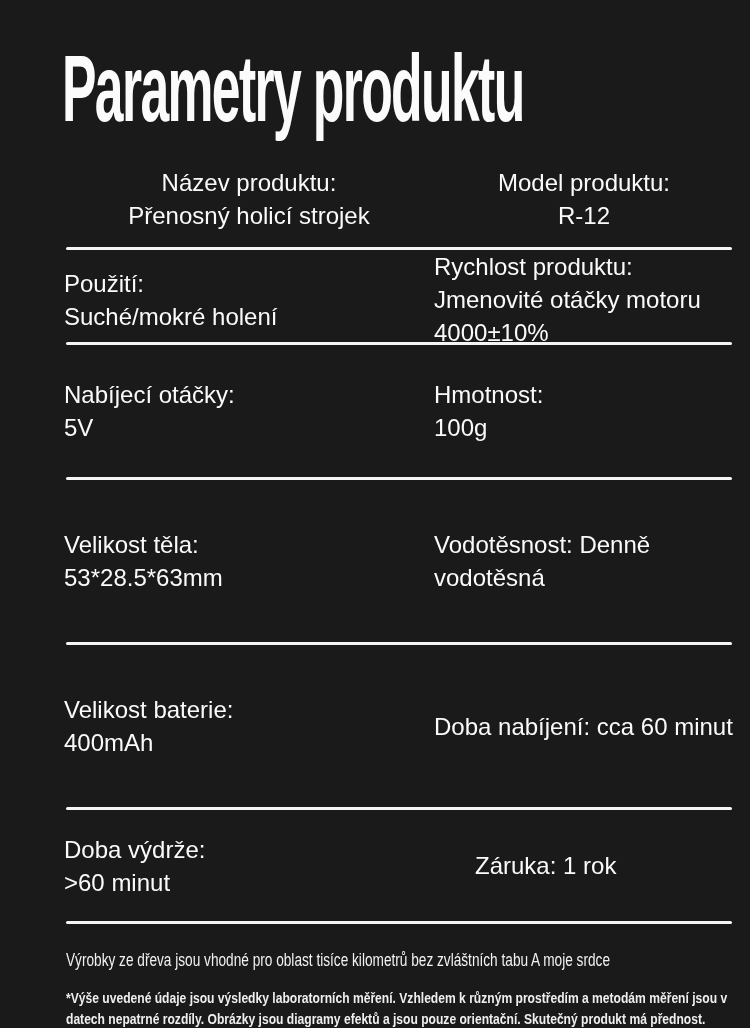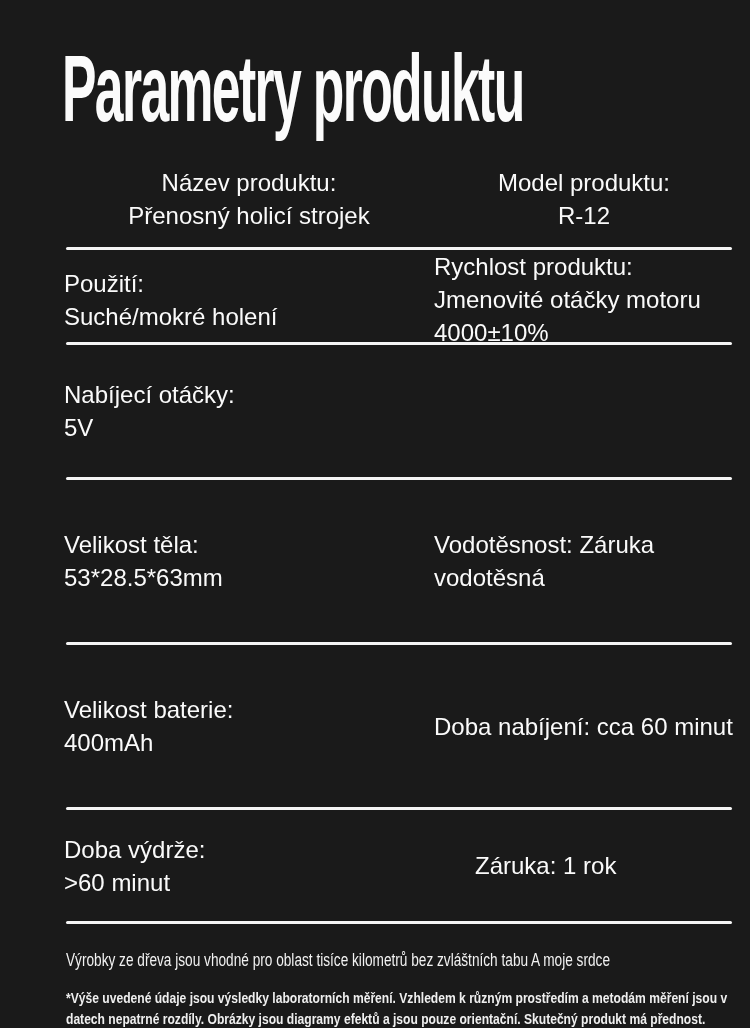--- a/index.html
+++ b/index.html
@@ -110,27 +110,29 @@
       <div class="spec-cell">Použití:
 Suché/mokré holení</div>
       <div class="spec-cell">Rychlost produktu:
 Jmenovité otáčky motoru 4000±10%</div>
     </div>
     <div class="divider"></div>
 
     <div class="spec-row h132">
       <div class="spec-cell">Nabíjecí otáčky:
 5V</div>
+      <div class="spec-cell">Hmotnost:
+100g</div>
     </div>
     <div class="divider"></div>
 
     <div class="spec-row h129">
       <div class="spec-cell">Velikost těla:
 53*28.5*63mm</div>
-      <div class="spec-cell">Vodotěsnost: Záruka vodotěsná</div>
+      <div class="spec-cell">Vodotěsnost: Denně vodotěsná</div>
     </div>
     <div class="divider"></div>
 
     <div class="spec-row h129">
       <div class="spec-cell">Velikost baterie:
 400mAh</div>
       <div class="spec-cell">Doba nabíjení: cca 60 minut</div>
     </div>
     <div class="divider"></div>
 

